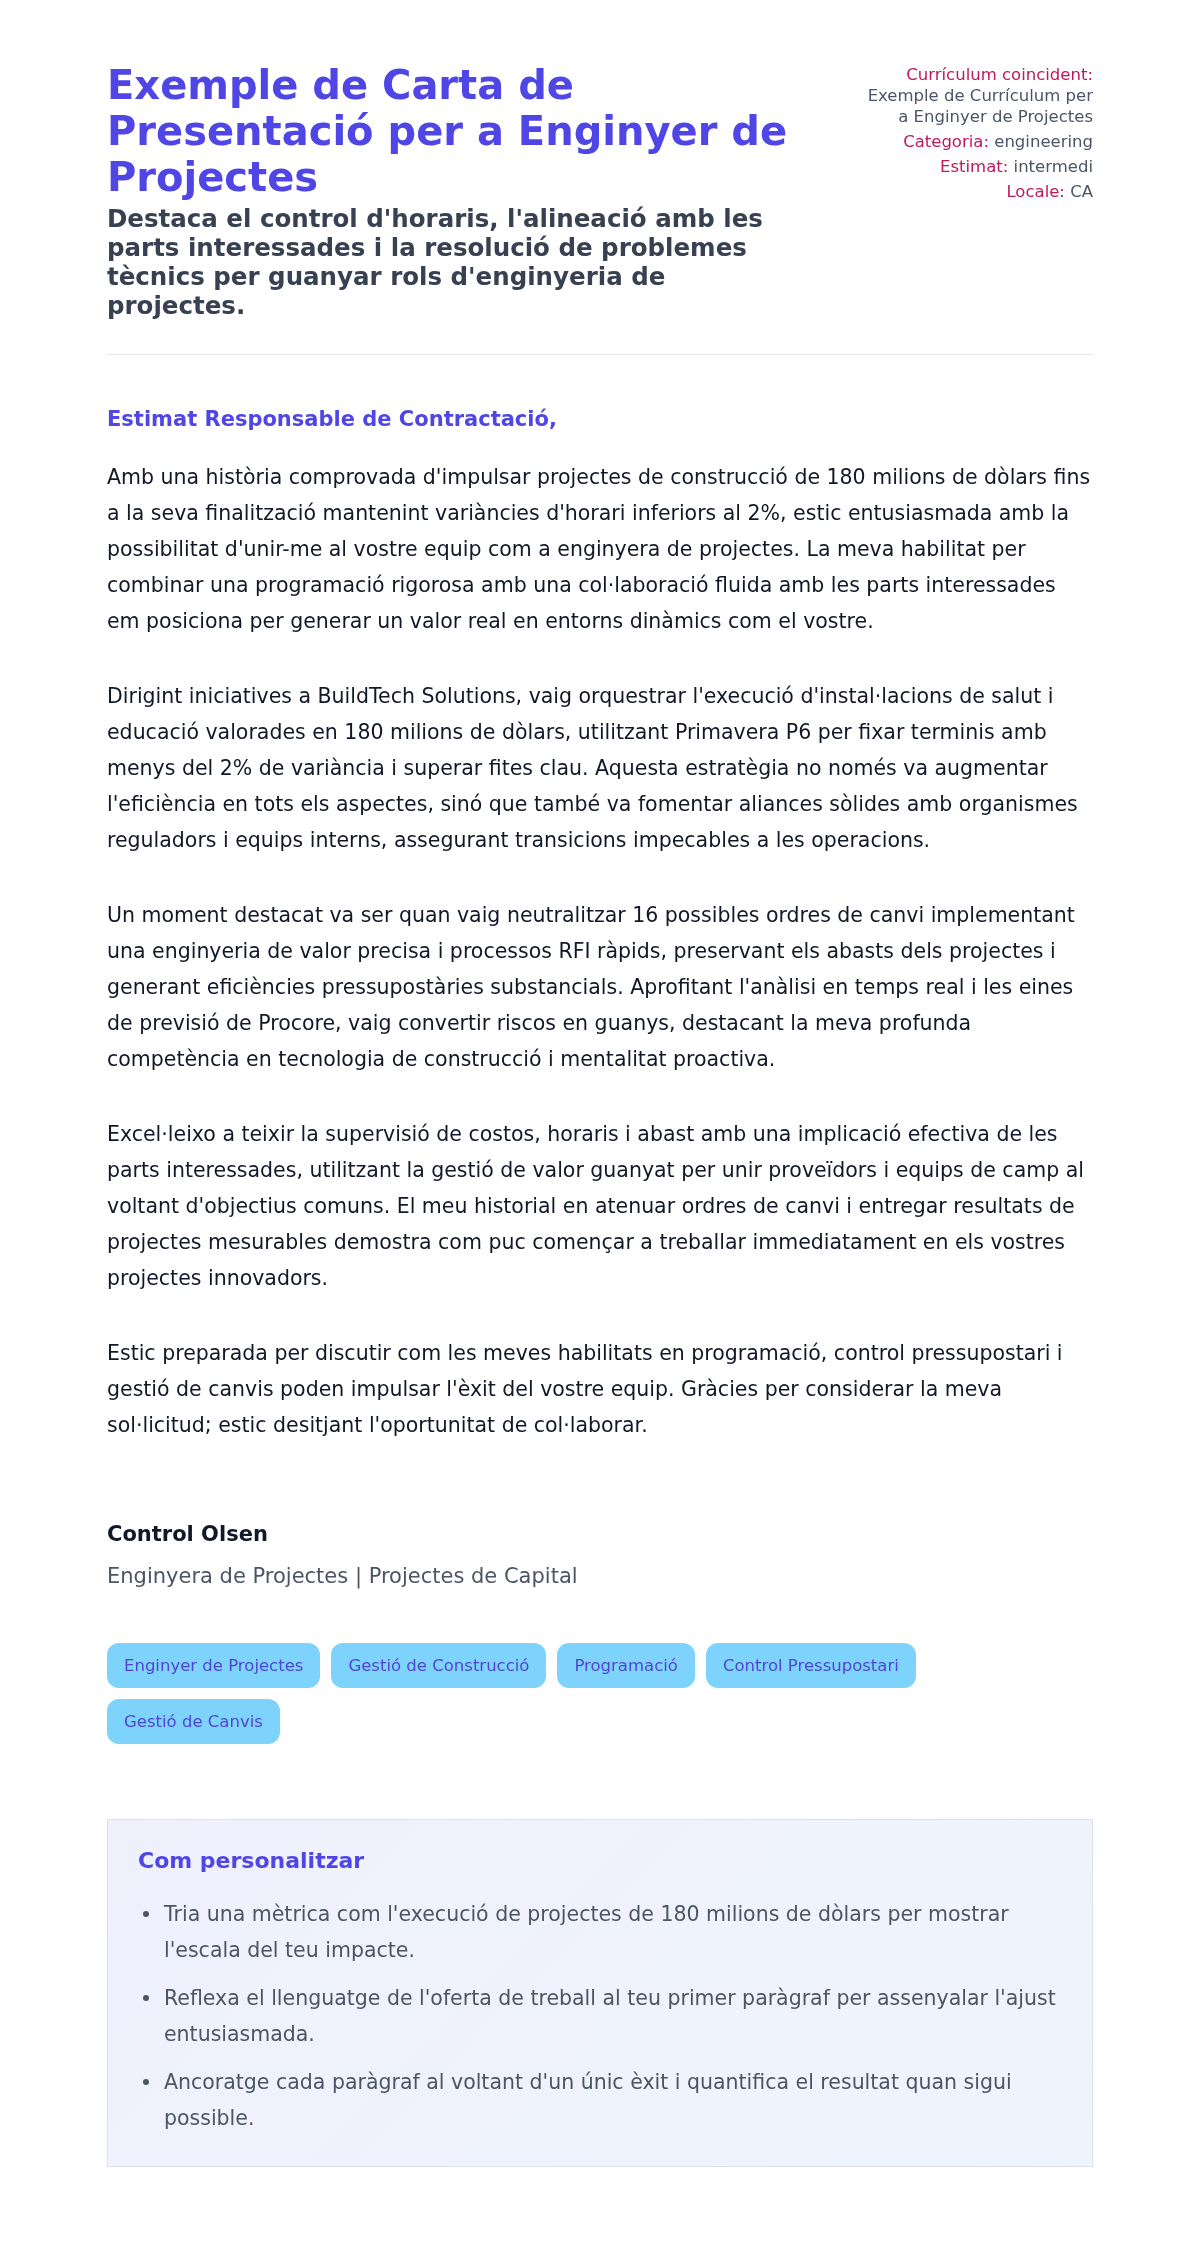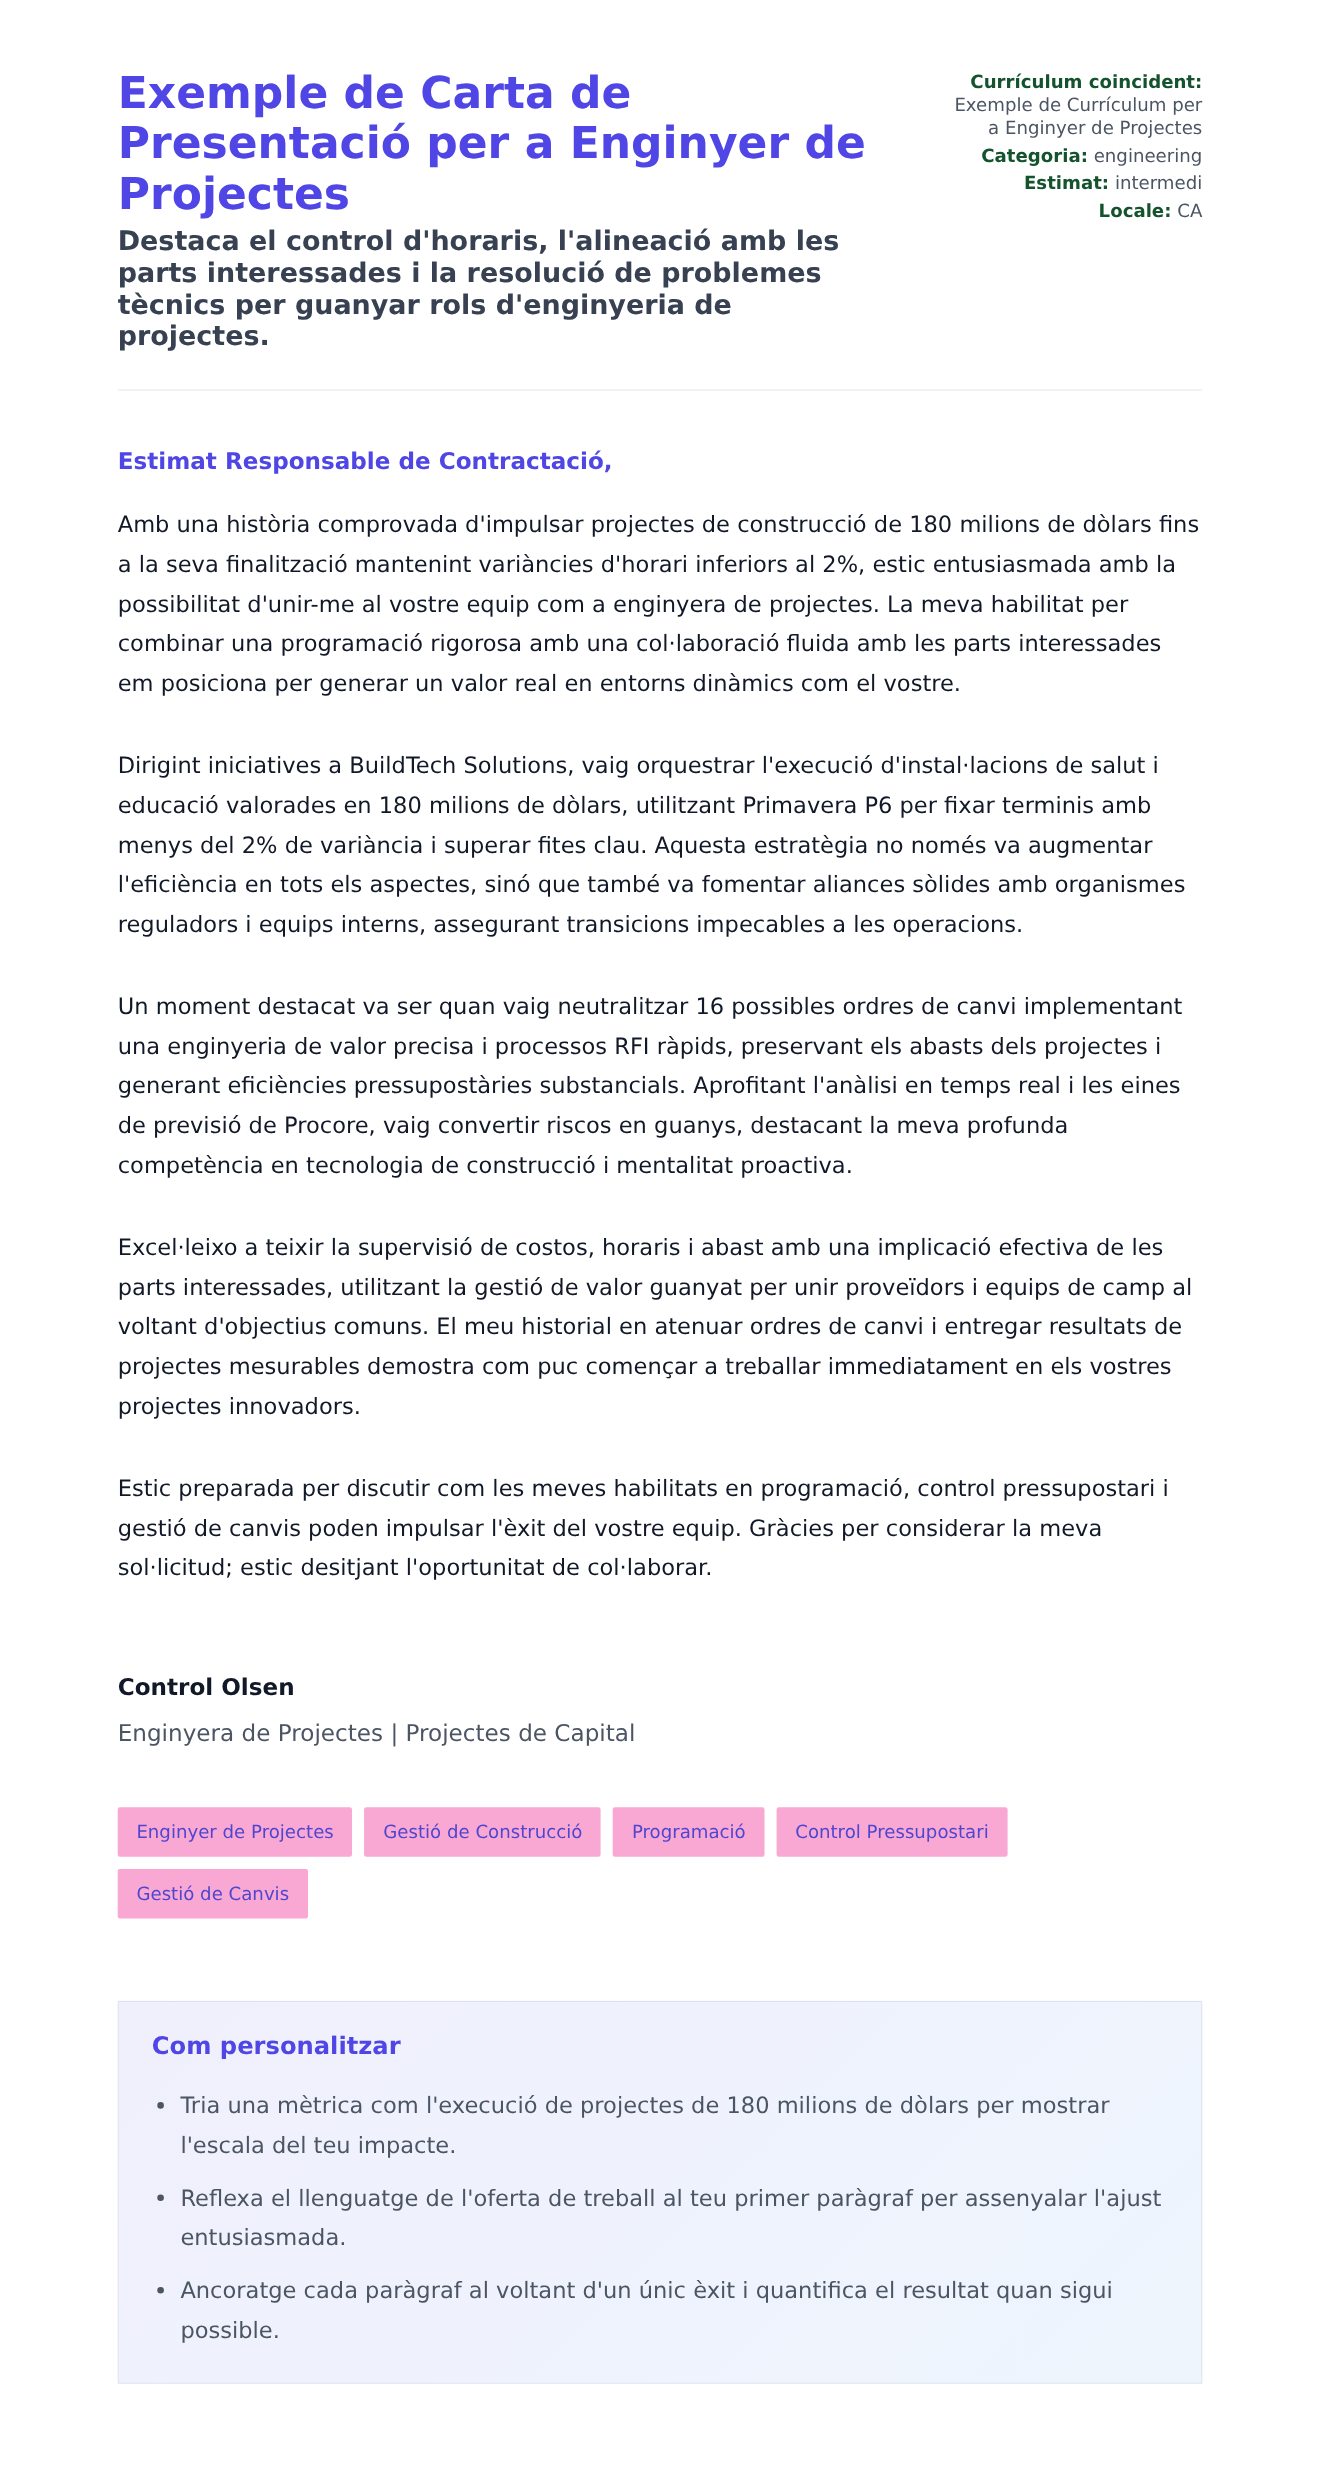--- a/index.html
+++ b/index.html
@@ -37,21 +37,21 @@
   }
   .meta {
     width: 240px;
     text-align: right;
     font-size: 16.5px;
     line-height: 21px;
     color: #4b5563;
     margin-top: 4px;
   }
   .meta .row { margin-bottom: 4px; }
-  .meta .label { font-weight: bold; color: #14532d; }
+  .meta .label { font-weight: normal; color: #be185d; }
   .greeting {
     color: #4f46e5;
     font-size: 21px;
     font-weight: bold;
     margin-top: 50px;
     line-height: 28px;
   }
   .para {
     font-size: 20.5px;
     line-height: 36px;
@@ -73,27 +73,27 @@
     line-height: 28px;
   }
   .tags {
     display: flex;
     flex-wrap: wrap;
     gap: 11px 11px;
     margin-top: 53px;
     width: 986px;
   }
   .tag {
-    background: #f9a8d4;
+    background: #7dd3fc;
     color: #4f46cf;
     font-size: 16.5px;
     padding: 0 17px;
     height: 45px;
     line-height: 45px;
-    border-radius: 2px;
+    border-radius: 12px;
   }
   .tips {
     margin-top: 75px;
     border: 1px solid #dbe1ee;
     background: linear-gradient(135deg, #f0f0fd 0%, #eef5fd 100%);
     padding: 26px 30px 30px 30px;
   }
   .tips-title {
     color: #4f46e5;
     font-size: 22px;

